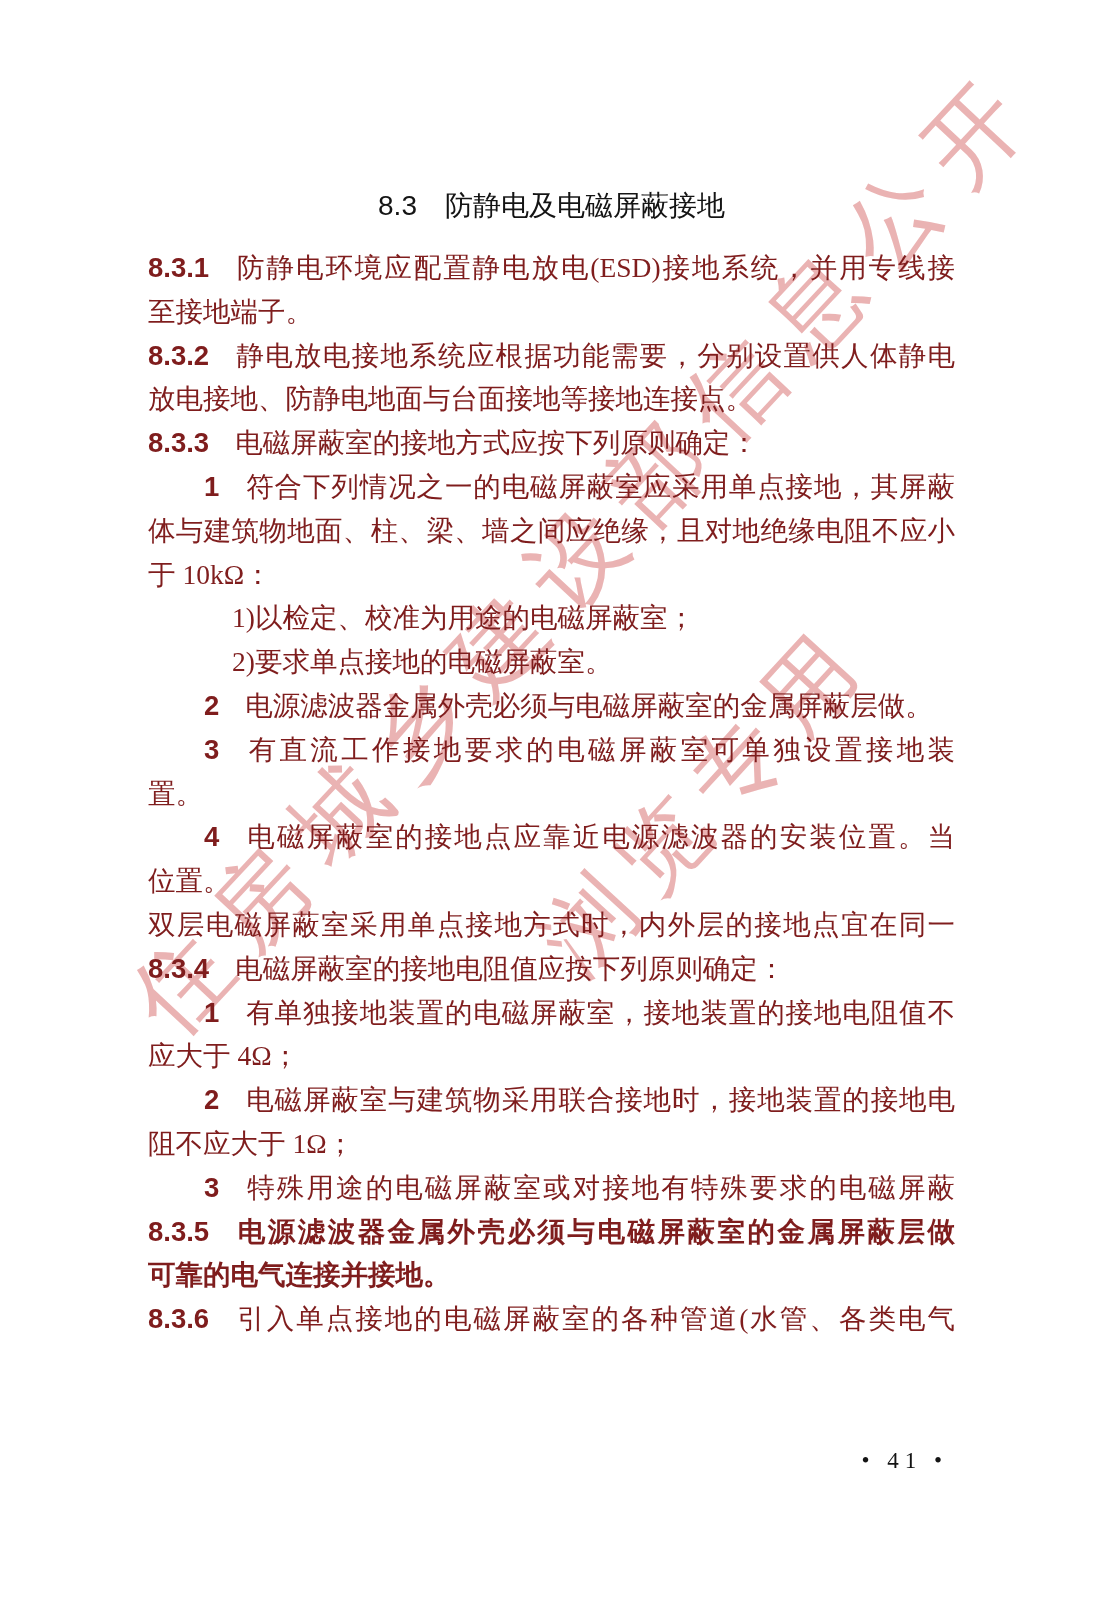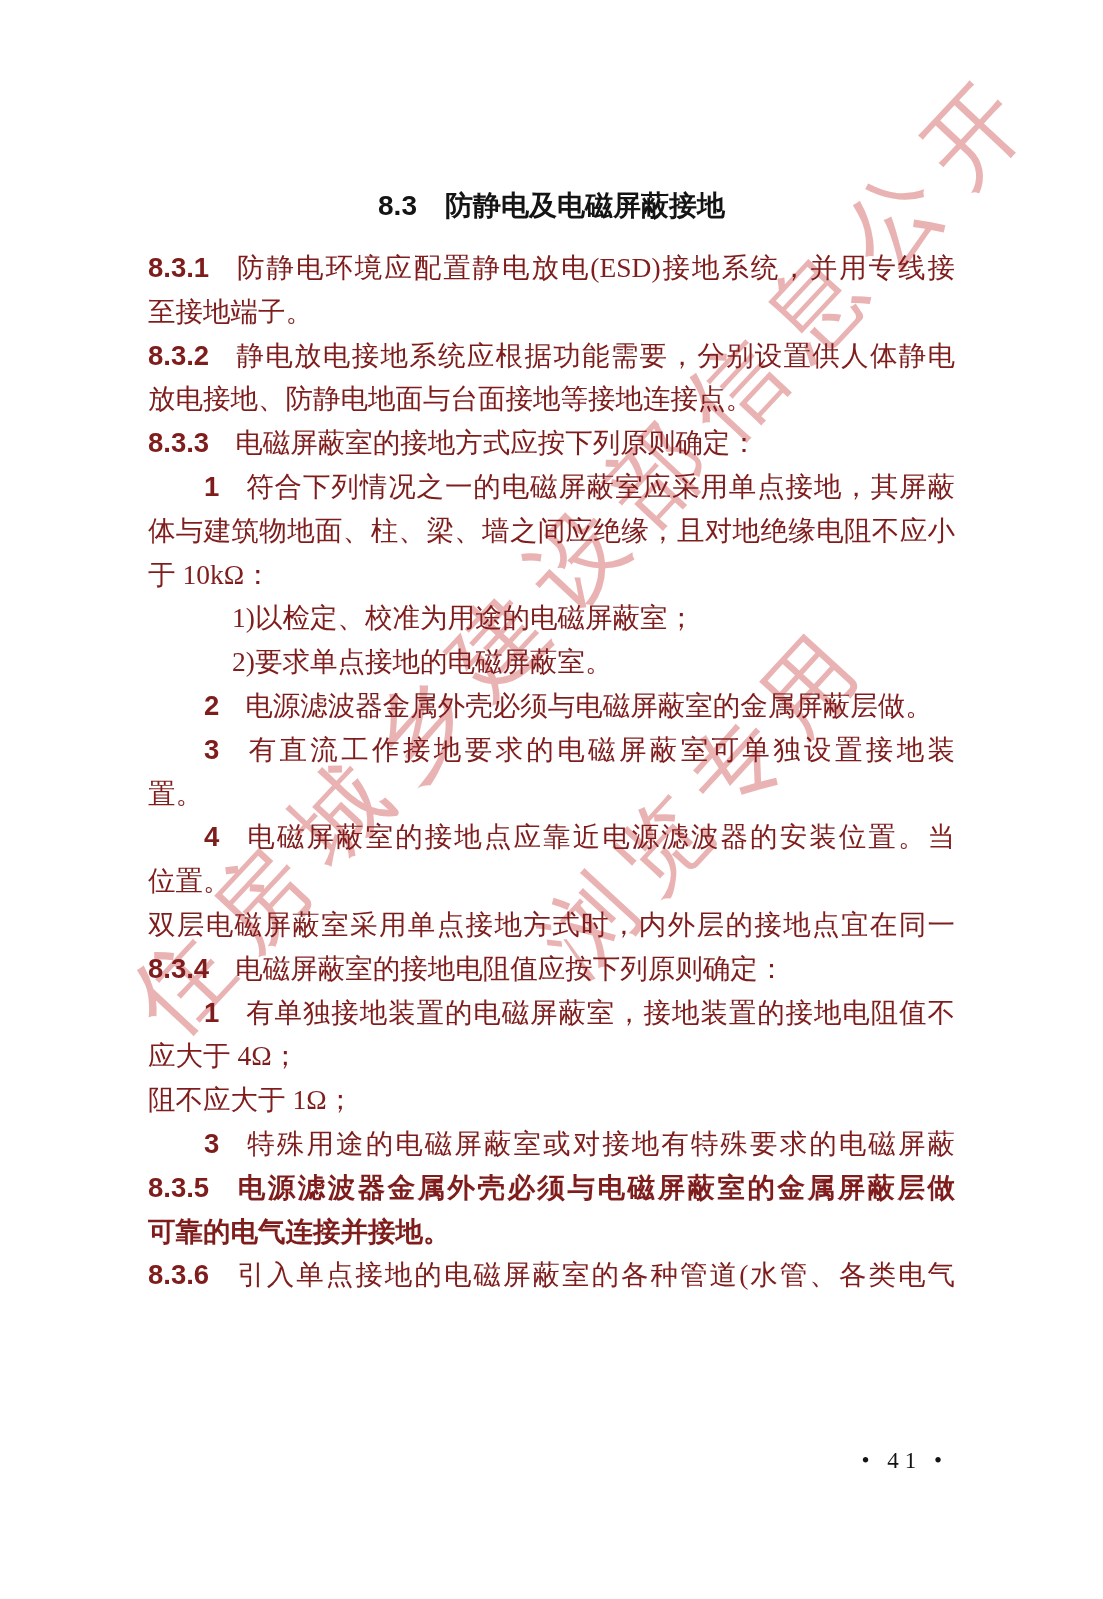--- a/index.html
+++ b/index.html
@@ -31,21 +31,21 @@
   .wm-b { left: 560px; top: 897px; transform: rotate(-47.5deg); font-size: 90px; letter-spacing: 18px; }
 
   .title {
     position: absolute;
     left: 148px;
     width: 807px;
     top: 188px;
     margin: 0;
     font-size: 28px;
     line-height: 36px;
-    font-weight: 700;
+    font-weight: 400;
     text-align: center;
     z-index: 2;
     font-family: "Liberation Sans", sans-serif;
   }
   .body-block {
     position: absolute;
     left: 148px;
     width: 807px;
     top: 246px;
     z-index: 2;
@@ -94,20 +94,21 @@
       <div class="line ind3"><span>2)要求单点接地的电磁屏蔽室。</span></div>
       <div class="line ind2"><span class="num">2</span><span>电源滤波器金属外壳必须与电磁屏蔽室的金属屏蔽层做。</span></div>
       <div class="line fill ind2"><span class="num">3</span><span>有直流工作接地要求的电磁屏蔽室可单独设置接地装</span></div>
       <div class="line"><span>置。</span></div>
       <div class="line fill ind2"><span class="num">4</span><span>电磁屏蔽室的接地点应靠近电源滤波器的安装位置。当</span></div>
       <div class="line"><span>位置。</span></div>
       <div class="line fill"><span>双层电磁屏蔽室采用单点接地方式时，内外层的接地点宜在同一</span></div>
       <div class="line"><span class="num">8.3.4</span><span>电磁屏蔽室的接地电阻值应按下列原则确定：</span></div>
       <div class="line fill ind2"><span class="num">1</span><span>有单独接地装置的电磁屏蔽室，接地装置的接地电阻值不</span></div>
       <div class="line"><span>应大于 4Ω；</span></div>
+      <div class="line fill ind2"><span class="num">2</span><span>电磁屏蔽室与建筑物采用联合接地时，接地装置的接地电</span></div>
       <div class="line"><span>阻不应大于 1Ω；</span></div>
       <div class="line fill ind2"><span class="num">3</span><span>特殊用途的电磁屏蔽室或对接地有特殊要求的电磁屏蔽</span></div>
       <div class="line fill bold"><span class="num">8.3.5</span><span>电源滤波器金属外壳必须与电磁屏蔽室的金属屏蔽层做</span></div>
       <div class="line bold"><span>可靠的电气连接并接地。</span></div>
       <div class="line fill"><span class="num">8.3.6</span><span>引入单点接地的电磁屏蔽室的各种管道(水管、各类电气</span></div>
     </div>
   <div class="pageno" style="color: rgb(20, 20, 20);">• 41 •</div>
 </div>
 
 </body></html>

